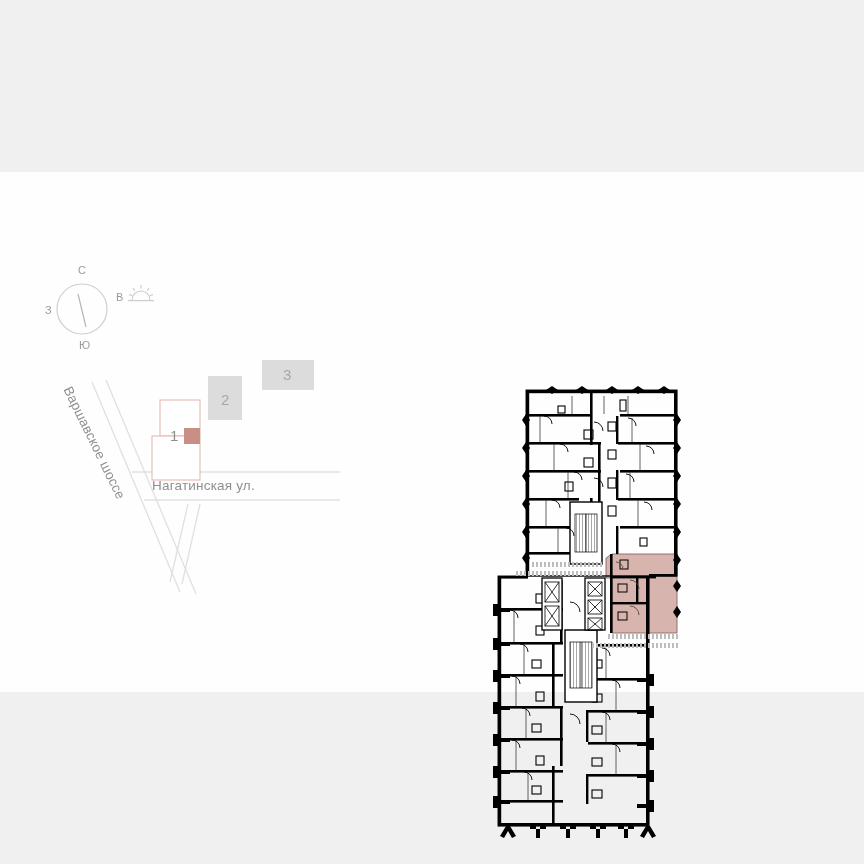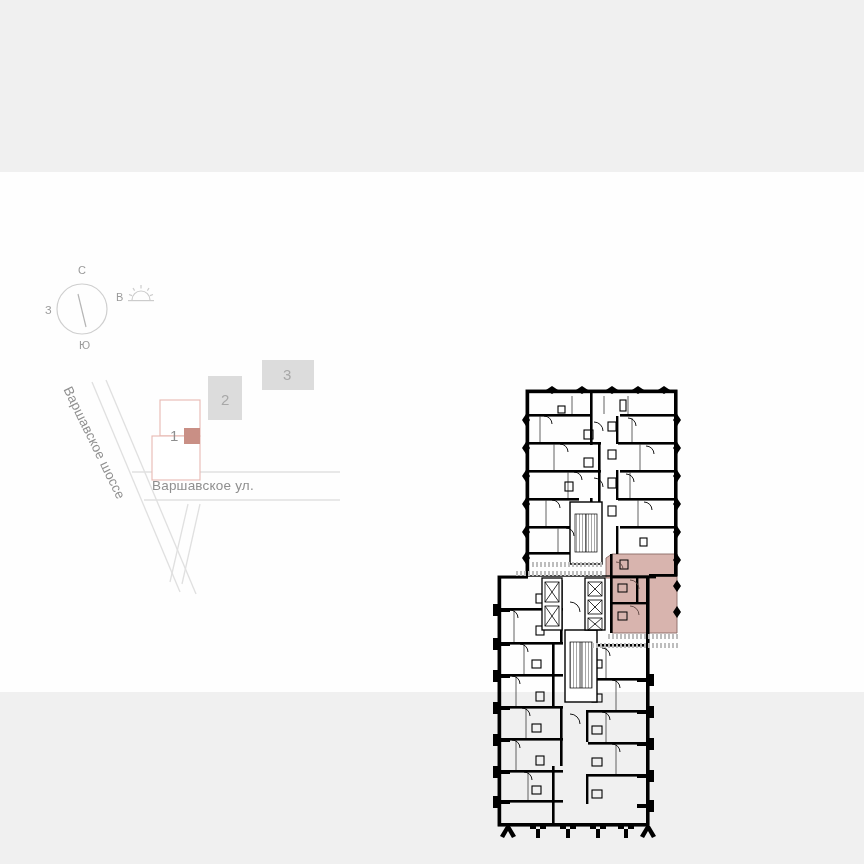--- a/index.html
+++ b/index.html
@@ -149,21 +149,21 @@
       <div class="compass-label" style="left:76px; top:40px;">В</div>
 
       <div class="gbox" style="left:168px; top:124px; width:34px; height:44px;"></div>
       <div class="bldg-num" style="left:181px; top:140px;">2</div>
 
       <div class="gbox" style="left:222px; top:108px; width:52px; height:30px;"></div>
       <div class="bldg-num" style="left:243px; top:115px;">3</div>
 
       <div class="bldg-num b1" style="left:130px; top:176px;">1</div>
 
-      <div class="street-nagat" style="left:112px; top:226px;">Варшавское ул.</div>
+      <div class="street-nagat" style="left:112px; top:226px;">Нагатинская ул.</div>
 
       <div class="street-varsh" style="left:34px; top:132px;">Варшавское шоссе</div>
 
     </div>
 
     <div class="floorplan">
       <svg width="215" height="480" viewBox="0 0 215 480">
 
         <defs>
           <pattern id="stairHatch" width="3" height="3" patternUnits="userSpaceOnUse">

